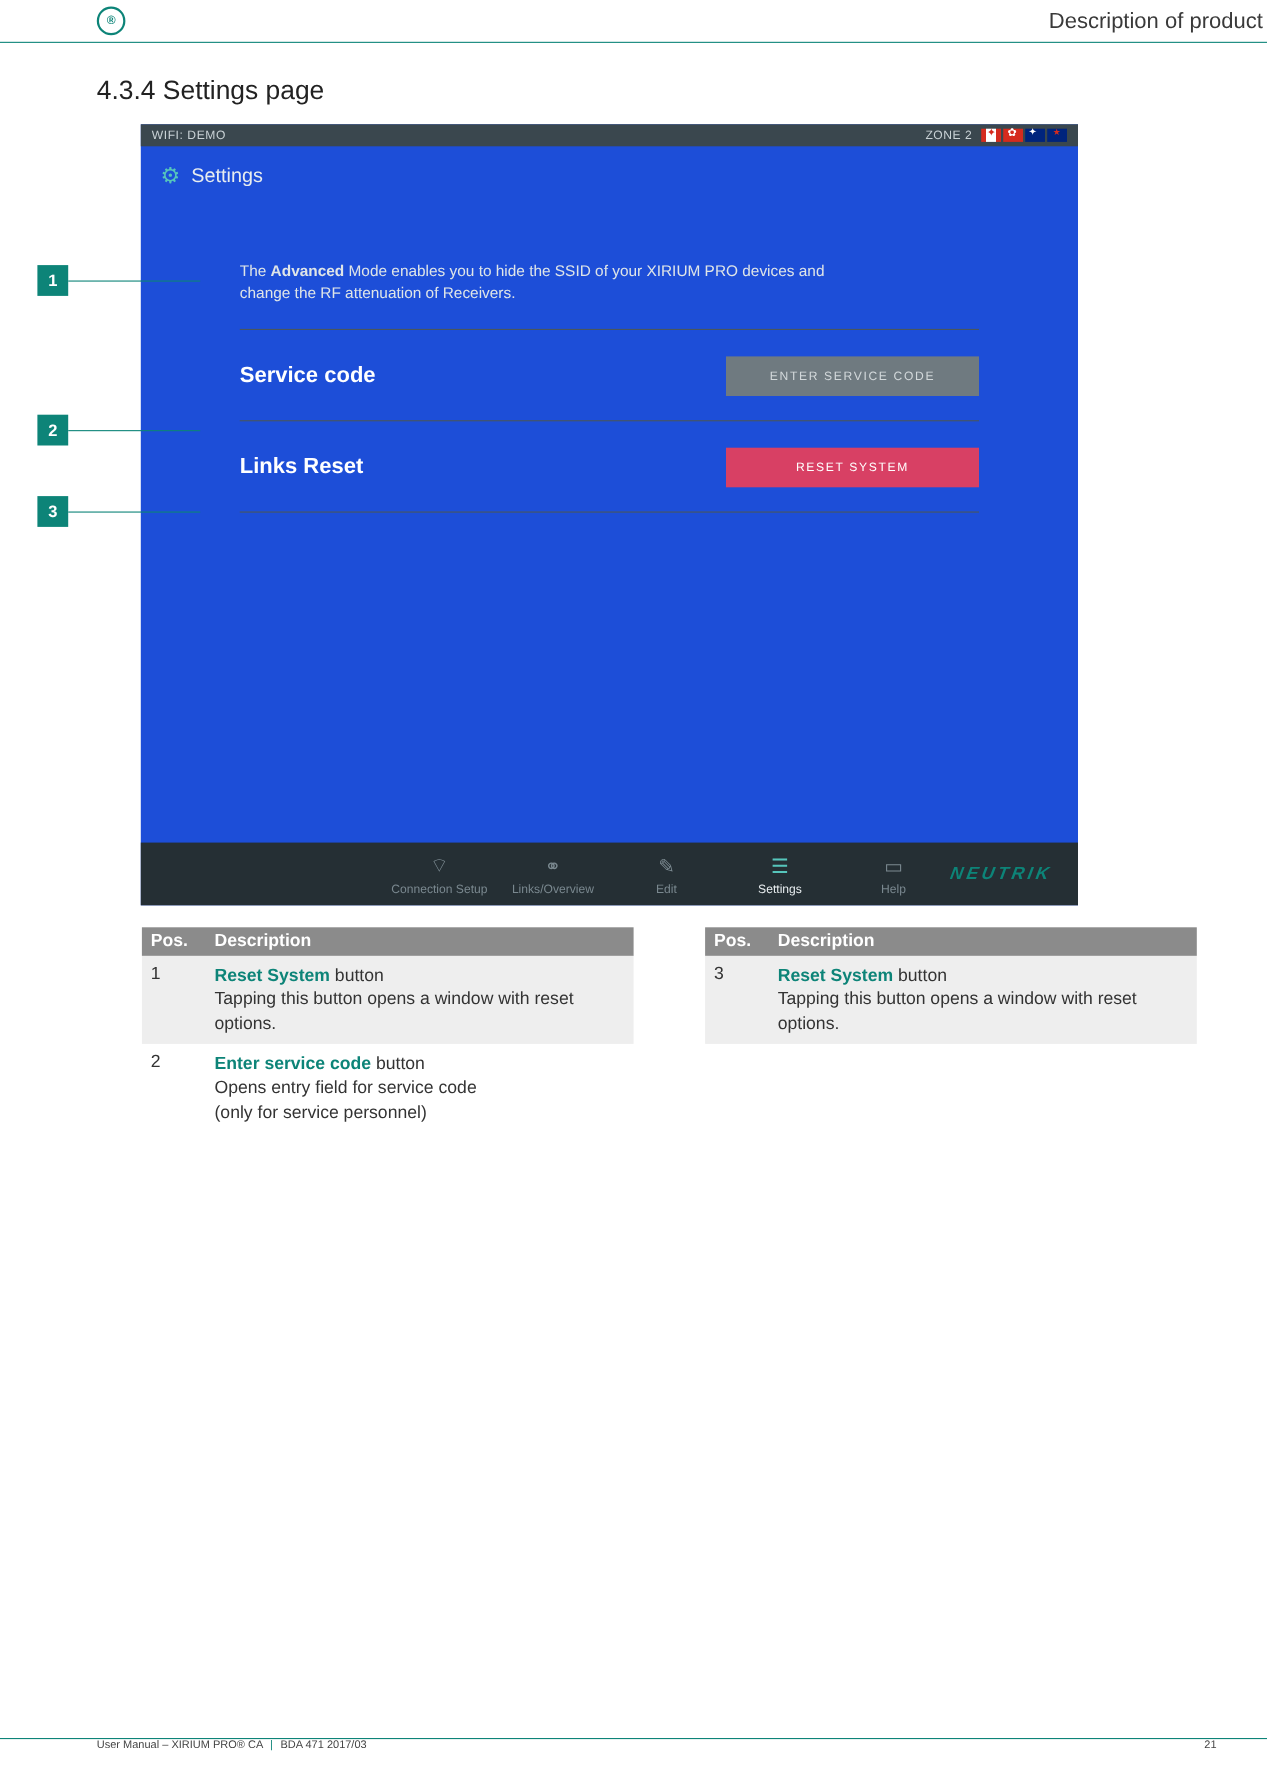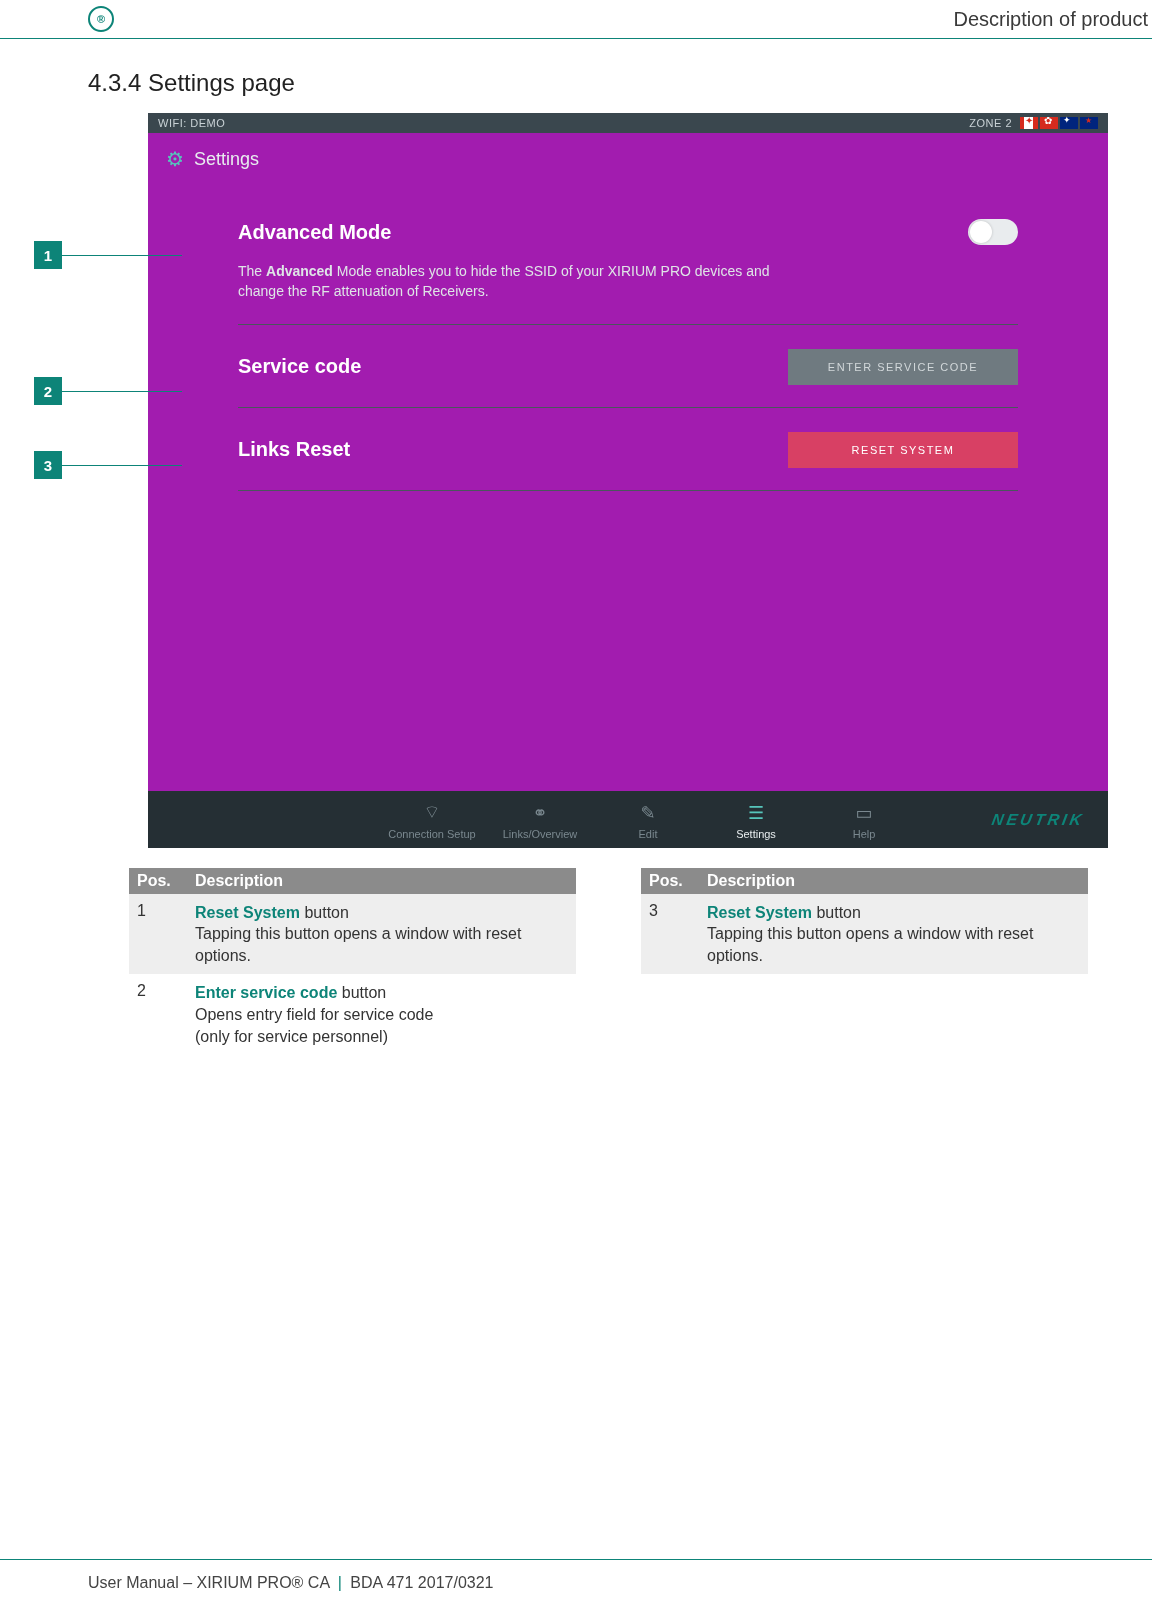--- a/index.html
+++ b/index.html
@@ -73,23 +73,23 @@
     background: #0d8478;
   }
   .co1 { top: 128px; }
   .co2 { top: 264px; }
   .co3 { top: 338px; }
   .co1 .callout-line { width: 120px; }
   .co2 .callout-line { width: 120px; }
   .co3 .callout-line { width: 120px; }
 
   .app {
-    width: 960px;
-    margin-left: 60px;
-    background: #a21caf;
+    width: 852px;
+    margin-left: 40px;
+    background: #1d4ed8;
     color: #e8edef;
     font-family: "Segoe UI", Arial, sans-serif;
     box-shadow: 0 0 0 0;
   }
   .app-statusbar {
     display: flex; justify-content: space-between; align-items: center;
     background: #3a474e;
     font-size: 11px;
     padding: 4px 10px;
     letter-spacing: 0.5px;
@@ -225,23 +225,22 @@
   .dt-row .col-pos { width: 58px; padding: 8px 8px; }
   .dt-row .col-desc { flex: 1; padding: 8px 8px; line-height: 1.35; }
   .green-bold { color: #0d8478; font-weight: 700; }
   .bold { font-weight: 400; }
 
   .page-footer {
     position: absolute;
     bottom: 26px;
     left: 0; right: 0;
     border-top: 1px solid #0d8478;
-    padding-top: 14px;
-    display: flex; justify-content: flex-start;
-    font-size: 16px;
+    display: flex; justify-content: space-between;
+    font-size: 10px;
     color: #444;
   }
   .foot-left { margin-left: 88px; }
   .foot-left .sep { color: #0d8478; padding: 0 4px; }
   .foot-right { margin-right: 46px; }
 </style>
 </head>
 <body>
 
 <div class="page-header-bar">
@@ -283,26 +282,20 @@
     </div>
 
     <div class="app-title-row">
       <span class="sliders-icon">⚙</span>
       <span>Settings</span>
     </div>
 
     <div class="app-content">
 
       <div class="setting-row">
-        <div class="setting-head">
-          <div class="setting-title">Advanced Mode</div>
-          <div class="toggle">
-            <div class="toggle-knob"></div>
-          </div>
-        </div>
         <div class="setting-desc">
           <span>The </span><span class="b">Advanced</span><span> Mode enables you to hide the SSID of your XIRIUM PRO devices and change the RF attenuation of Receivers.</span>
         </div>
       </div>
 
       <div class="setting-row">
         <div class="setting-head">
           <div class="setting-title">Service code</div>
           <button class="btn-grey">ENTER SERVICE CODE</button>
         </div>

